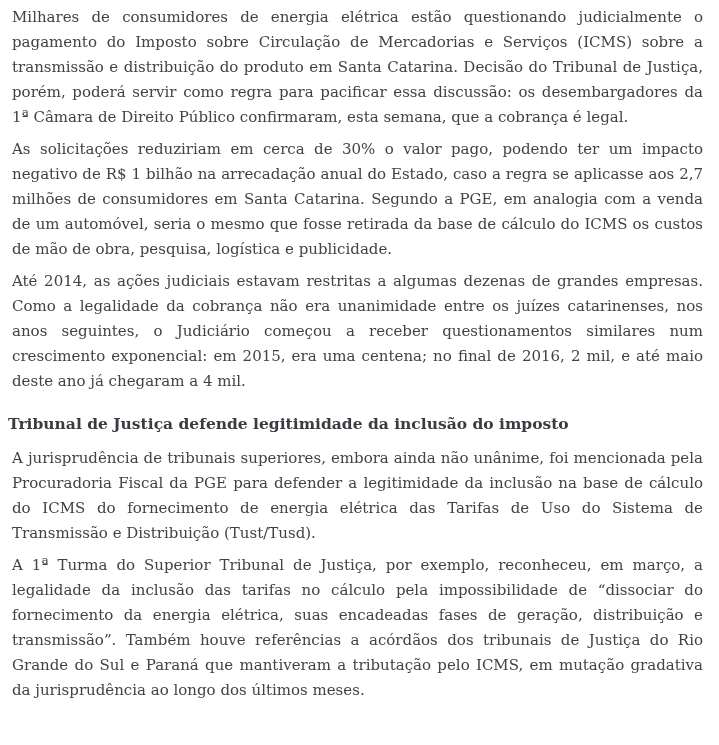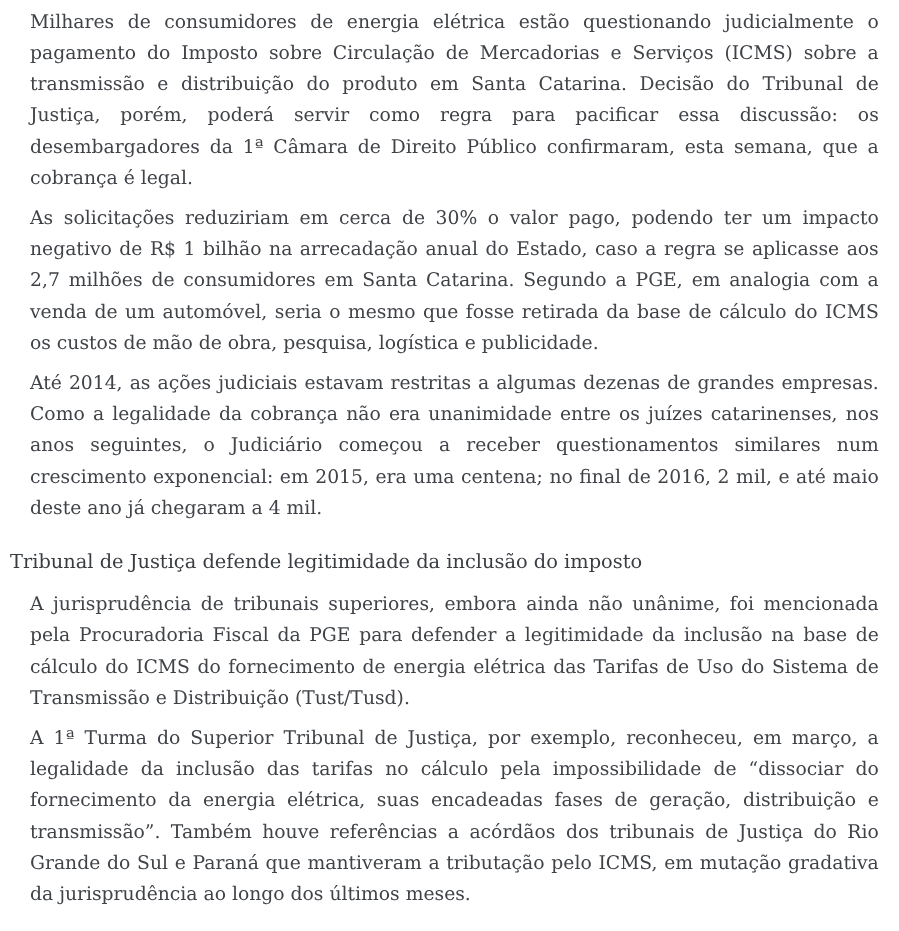--- a/index.html
+++ b/index.html
@@ -14,31 +14,31 @@
     box-sizing: border-box;
   }
   .article-body {
     box-sizing: border-box;
     width: 719px;
     padding: 5px 16px 8px 8px;
     font-family: "DejaVu Serif", serif;
     color: #3f4247;
   }
   .article-body p {
-    margin: 0 0 7px 16px;
+    margin: 0 0 7px 4px;
     font-size: 15px;
     line-height: 25px;
     text-align: justify;
     text-justify: inter-word;
   }
   .article-body h2 {
     margin: 17px 0 9px 0;
     font-size: 15.5px;
     line-height: 26px;
-    font-weight: normal;
+    font-weight: bold;
     color: #393c41;
     text-align: left;
   }
 </style>
 </head>
 <body>
 
 <main class="article-body">
   <p>Milhares de consumidores de energia elétrica estão questionando judicialmente o pagamento do Imposto sobre Circulação de Mercadorias e Serviços (ICMS) sobre a transmissão e distribuição do produto em Santa Catarina. Decisão do Tribunal de Justiça, porém, poderá servir como regra para pacificar essa discussão: os desembargadores da 1ª Câmara de Direito Público confirmaram, esta semana, que a cobrança é legal.</p>
   <p>As solicitações reduziriam em cerca de 30% o valor pago, podendo ter um impacto negativo de R$ 1 bilhão na arrecadação anual do Estado, caso a regra se aplicasse aos 2,7 milhões de consumidores em Santa Catarina. Segundo a PGE, em analogia com a venda de um automóvel, seria o mesmo que fosse retirada da base de cálculo do ICMS os custos de mão de obra, pesquisa, logística e publicidade.</p>

